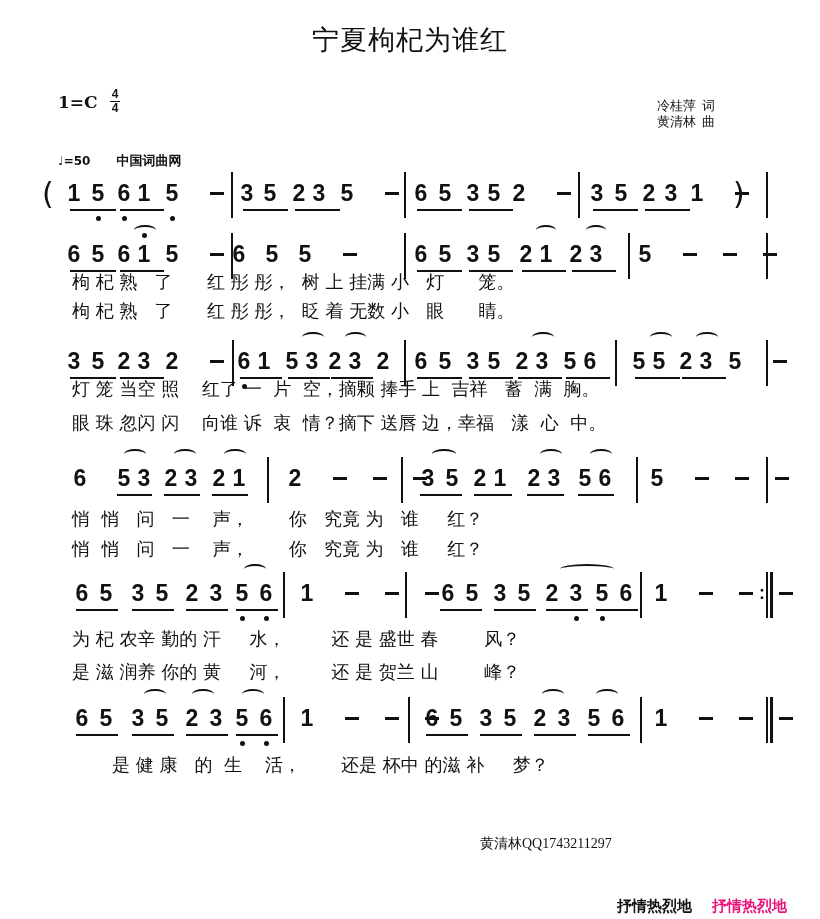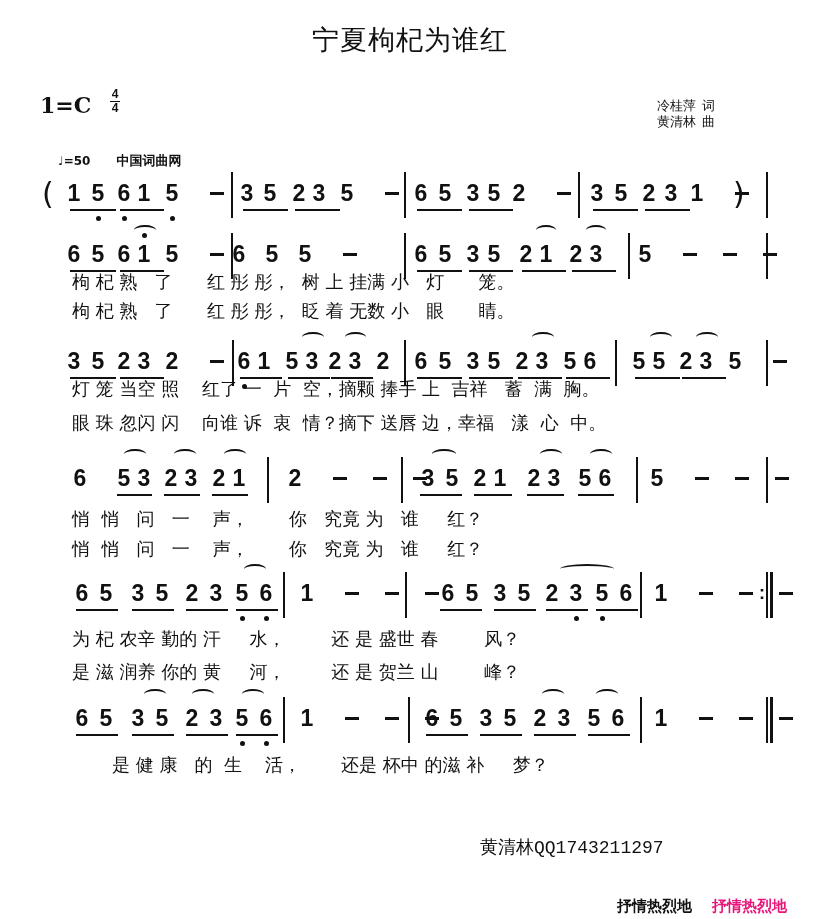--- a/index.html
+++ b/index.html
@@ -1,36 +1,36 @@
 <!DOCTYPE html>
 <html><head>
 <meta charset="utf-8">
 <style>
   * { margin: 0; padding: 0; box-sizing: border-box; }
   html, body { width: 820px; height: 919px; background: #ffffff; overflow: hidden; }
   body { position: relative; font-family: "DejaVu Sans", "Liberation Sans", sans-serif; color: #111; }
   .title { position: absolute; top: 22px; left: 0; width: 820px; text-align: center; font-size: 27px; font-family: "DejaVu Sans", sans-serif; letter-spacing: 1px; }
-  .key { position: absolute; top: 92px; left: 40px; font-family: "DejaVu Serif", serif; font-size: 22px; font-weight: bold; }
+  .key { position: absolute; top: 92px; left: 58px; font-family: "DejaVu Serif", serif; font-size: 17px; font-weight: bold; }
   .timesig { position: absolute; top: 89px; left: 110px; font-family: "Liberation Sans", sans-serif; font-weight: bold; font-size: 12px; line-height: 11px; text-align: center; width: 10px; }
   .timesig .bar { border-top: 1.5px solid #111; width: 10px; margin: 1px 0; }
   .credits { position: absolute; top: 98px; left: 657px; font-size: 13px; line-height: 16px; font-family: "DejaVu Serif", serif; }
   .credits div span.role { margin-left: 6px; }
   .tempo { position: absolute; top: 152px; left: 58px; font-size: 12px; font-weight: bold; }
   .tempo .expr { margin-left: 22px; font-size: 13px; }
   .notes { position: absolute; left: 0; height: 40px; width: 820px; }
   .n { position: absolute; font-family: "Liberation Sans", sans-serif; font-weight: bold; font-size: 23px; line-height: 26px; top: 0; width: 16px; text-align: center; }
   .dash { position: absolute; top: 12px; width: 14px; height: 3px; background: #111; }
   .ul { position: absolute; top: 29px; height: 2px; background: #111; }
   .dot-below { position: absolute; top: 36px; width: 5px; height: 5px; border-radius: 50%; background: #111; }
   .dot-above { position: absolute; top: -8px; width: 5px; height: 5px; border-radius: 50%; background: #111; }
   .slur { position: absolute; top: -16px; height: 10px; border-top: 2px solid #111; border-radius: 50% 50% 0 0; }
   .barline { position: absolute; top: -8px; width: 2px; height: 46px; background: #111; }
   .paren { position: absolute; top: -4px; font-size: 30px; font-family: "DejaVu Sans", sans-serif; }
   .lyr { position: absolute; font-size: 18px; font-family: "DejaVu Serif", serif; white-space: pre; letter-spacing: 0; }
-  .sig { position: absolute; top: 835px; left: 480px; font-size: 18px; font-family: Liberation Mono, monospace; }
+  .sig { position: absolute; top: 835px; left: 480px; font-size: 14px; font-family: Liberation Serif, serif; }
   .source { position: absolute; top: 897px; left: 617px; font-size: 15px; font-weight: bold; }
   .source .site { color: #e8157a; margin-left: 20px; }
 </style>
 </head>
 <body>
 
 <div class="title">宁夏枸杞为谁红</div>
 
 <div class="key">1=C</div>
 <div class="timesig">

